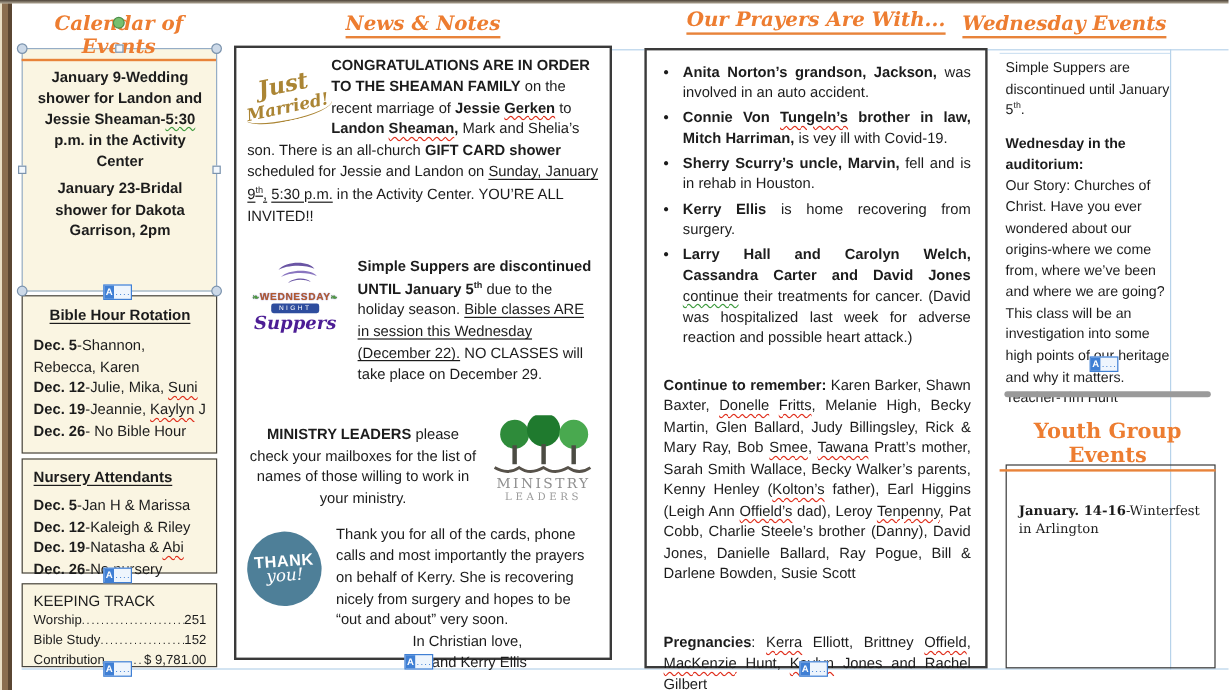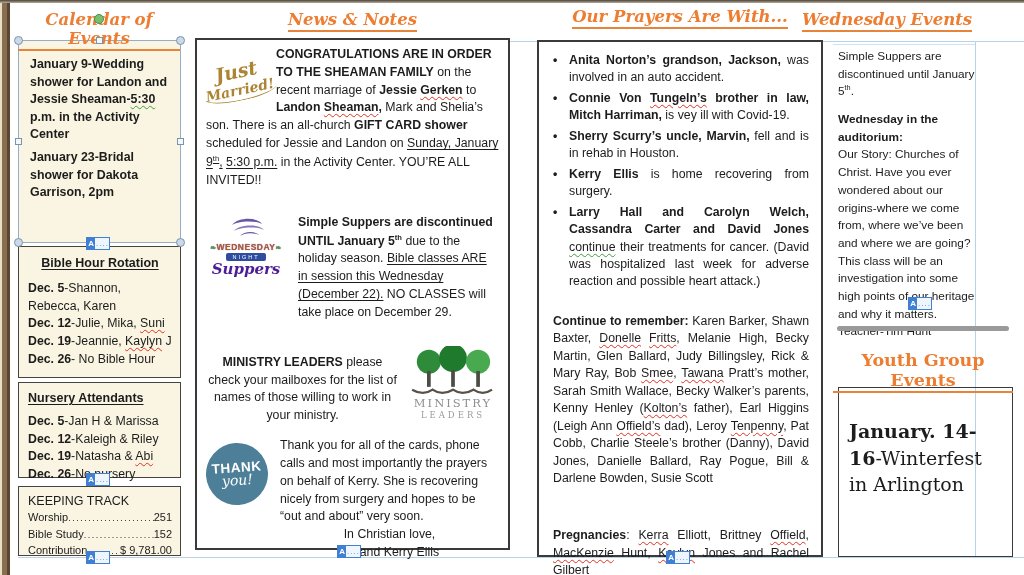--- a/index.html
+++ b/index.html
@@ -13,21 +13,21 @@
   
   .guide{position:absolute;background:#b7d3ea;z-index:1;}
   
   .hdr{position:absolute;text-align:center;z-index:3;}
   .hdr span{display:inline-block;font-family:"DejaVu Serif",serif;font-style:italic;font-weight:bold;
      color:#ED7D31;font-size:16.5px;border-bottom:2px solid #e8833a;padding-bottom:1px;}
   .hdr.upright span{font-style:normal;font-size:17.5px;}
   
   .cream-box{position:absolute;background:#faf5e2;border:1.5px solid #46443e;box-sizing:border-box;z-index:2;}
   .sel-box{position:absolute;background:#faf5e2;border:1px solid #95adc6;box-sizing:border-box;z-index:2;}
-  .cal-p{margin:0;font-weight:bold;font-size:12.4px;line-height:1.42;}
+  .cal-p{margin:0;font-weight:bold;font-size:12.4px;line-height:1.42;text-align:center;}
   .cal-p + .cal-p{margin-top:5px;}
   .box-title{font-weight:bold;font-size:12.5px;text-decoration:underline;text-underline-offset:2px;}
   .center{text-align:center;}
   .line{font-size:12.3px;line-height:1.44;}
   .lines-start{margin-top:10px;}
   .kt-title{font-weight:normal;font-size:12.5px;margin-bottom:1px;}
   .kt-row{display:flex;align-items:baseline;font-size:11px;line-height:1.5;}
   .kt-dots{flex:1;overflow:hidden;white-space:nowrap;font-size:9px;color:#222;letter-spacing:1.5px;}
   .kt-dots::after{content:"......................................................................";}
   
@@ -77,21 +77,21 @@
   .pb-item{display:flex;margin-bottom:3px;}
   .pb-dot{flex:0 0 16px;font-weight:bold;font-size:12.3px;line-height:1.42;}
   .pb-text{flex:1;font-size:12.3px;line-height:1.42;text-align:justify;}
   .para{font-size:12.3px;line-height:1.42;text-align:justify;margin:0;}
   
   .wedtext{position:absolute;font-size:11.8px;line-height:1.5;z-index:3;}
   .wedtext p{margin:0;}
   .wedtext .gap{height:10px;}
   .divider{position:absolute;background:#9a9a9a;border-radius:3px;z-index:3;}
   .youth-box{position:absolute;background:transparent;border:1.5px solid #3a3a3a;box-sizing:border-box;z-index:2;
-      font-family:"DejaVu Serif",serif;font-size:19px;line-height:1.4;padding:30px 10px 12px 10px;}
+      font-family:"DejaVu Serif",serif;font-size:11px;line-height:1.4;padding:30px 10px 12px 10px;}
   .wedframe{position:absolute;border-top:1px solid #cfe2f2;z-index:1;}
 </style>
 </head>
 <body>
 
 <div class="canvas">
 
   <div class="edge-left"></div>
   <div class="edge-top"></div>
 

